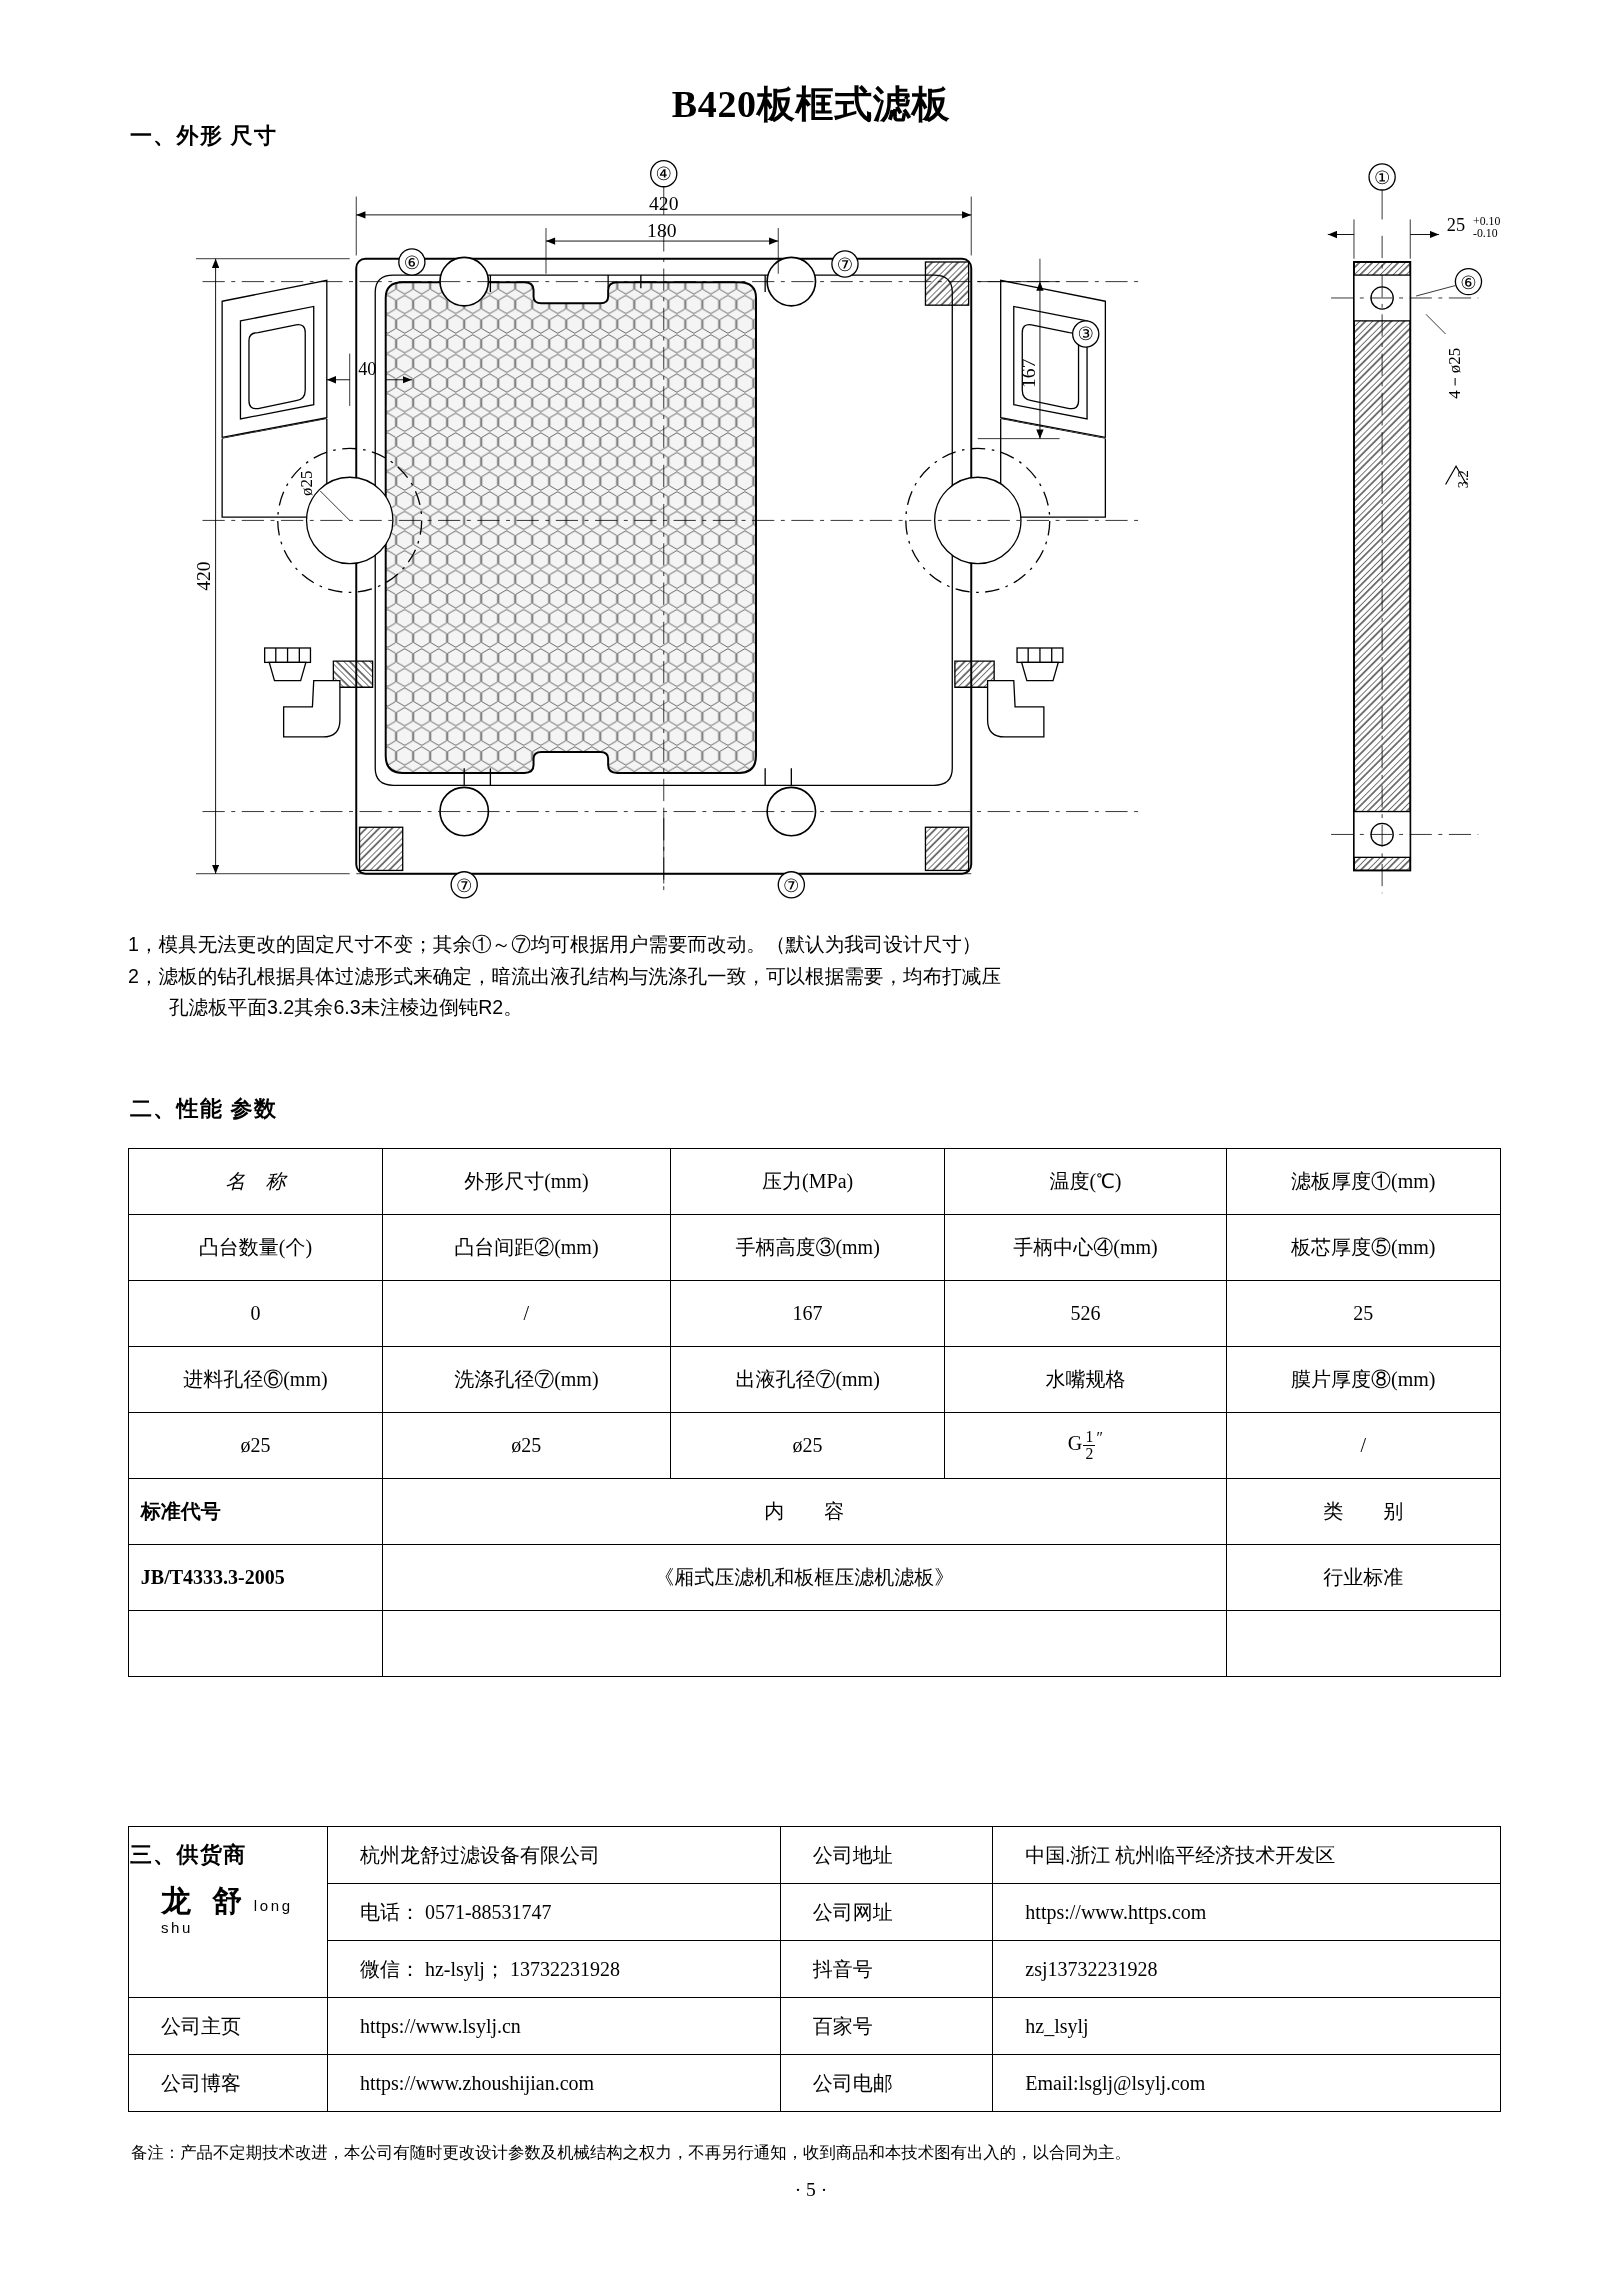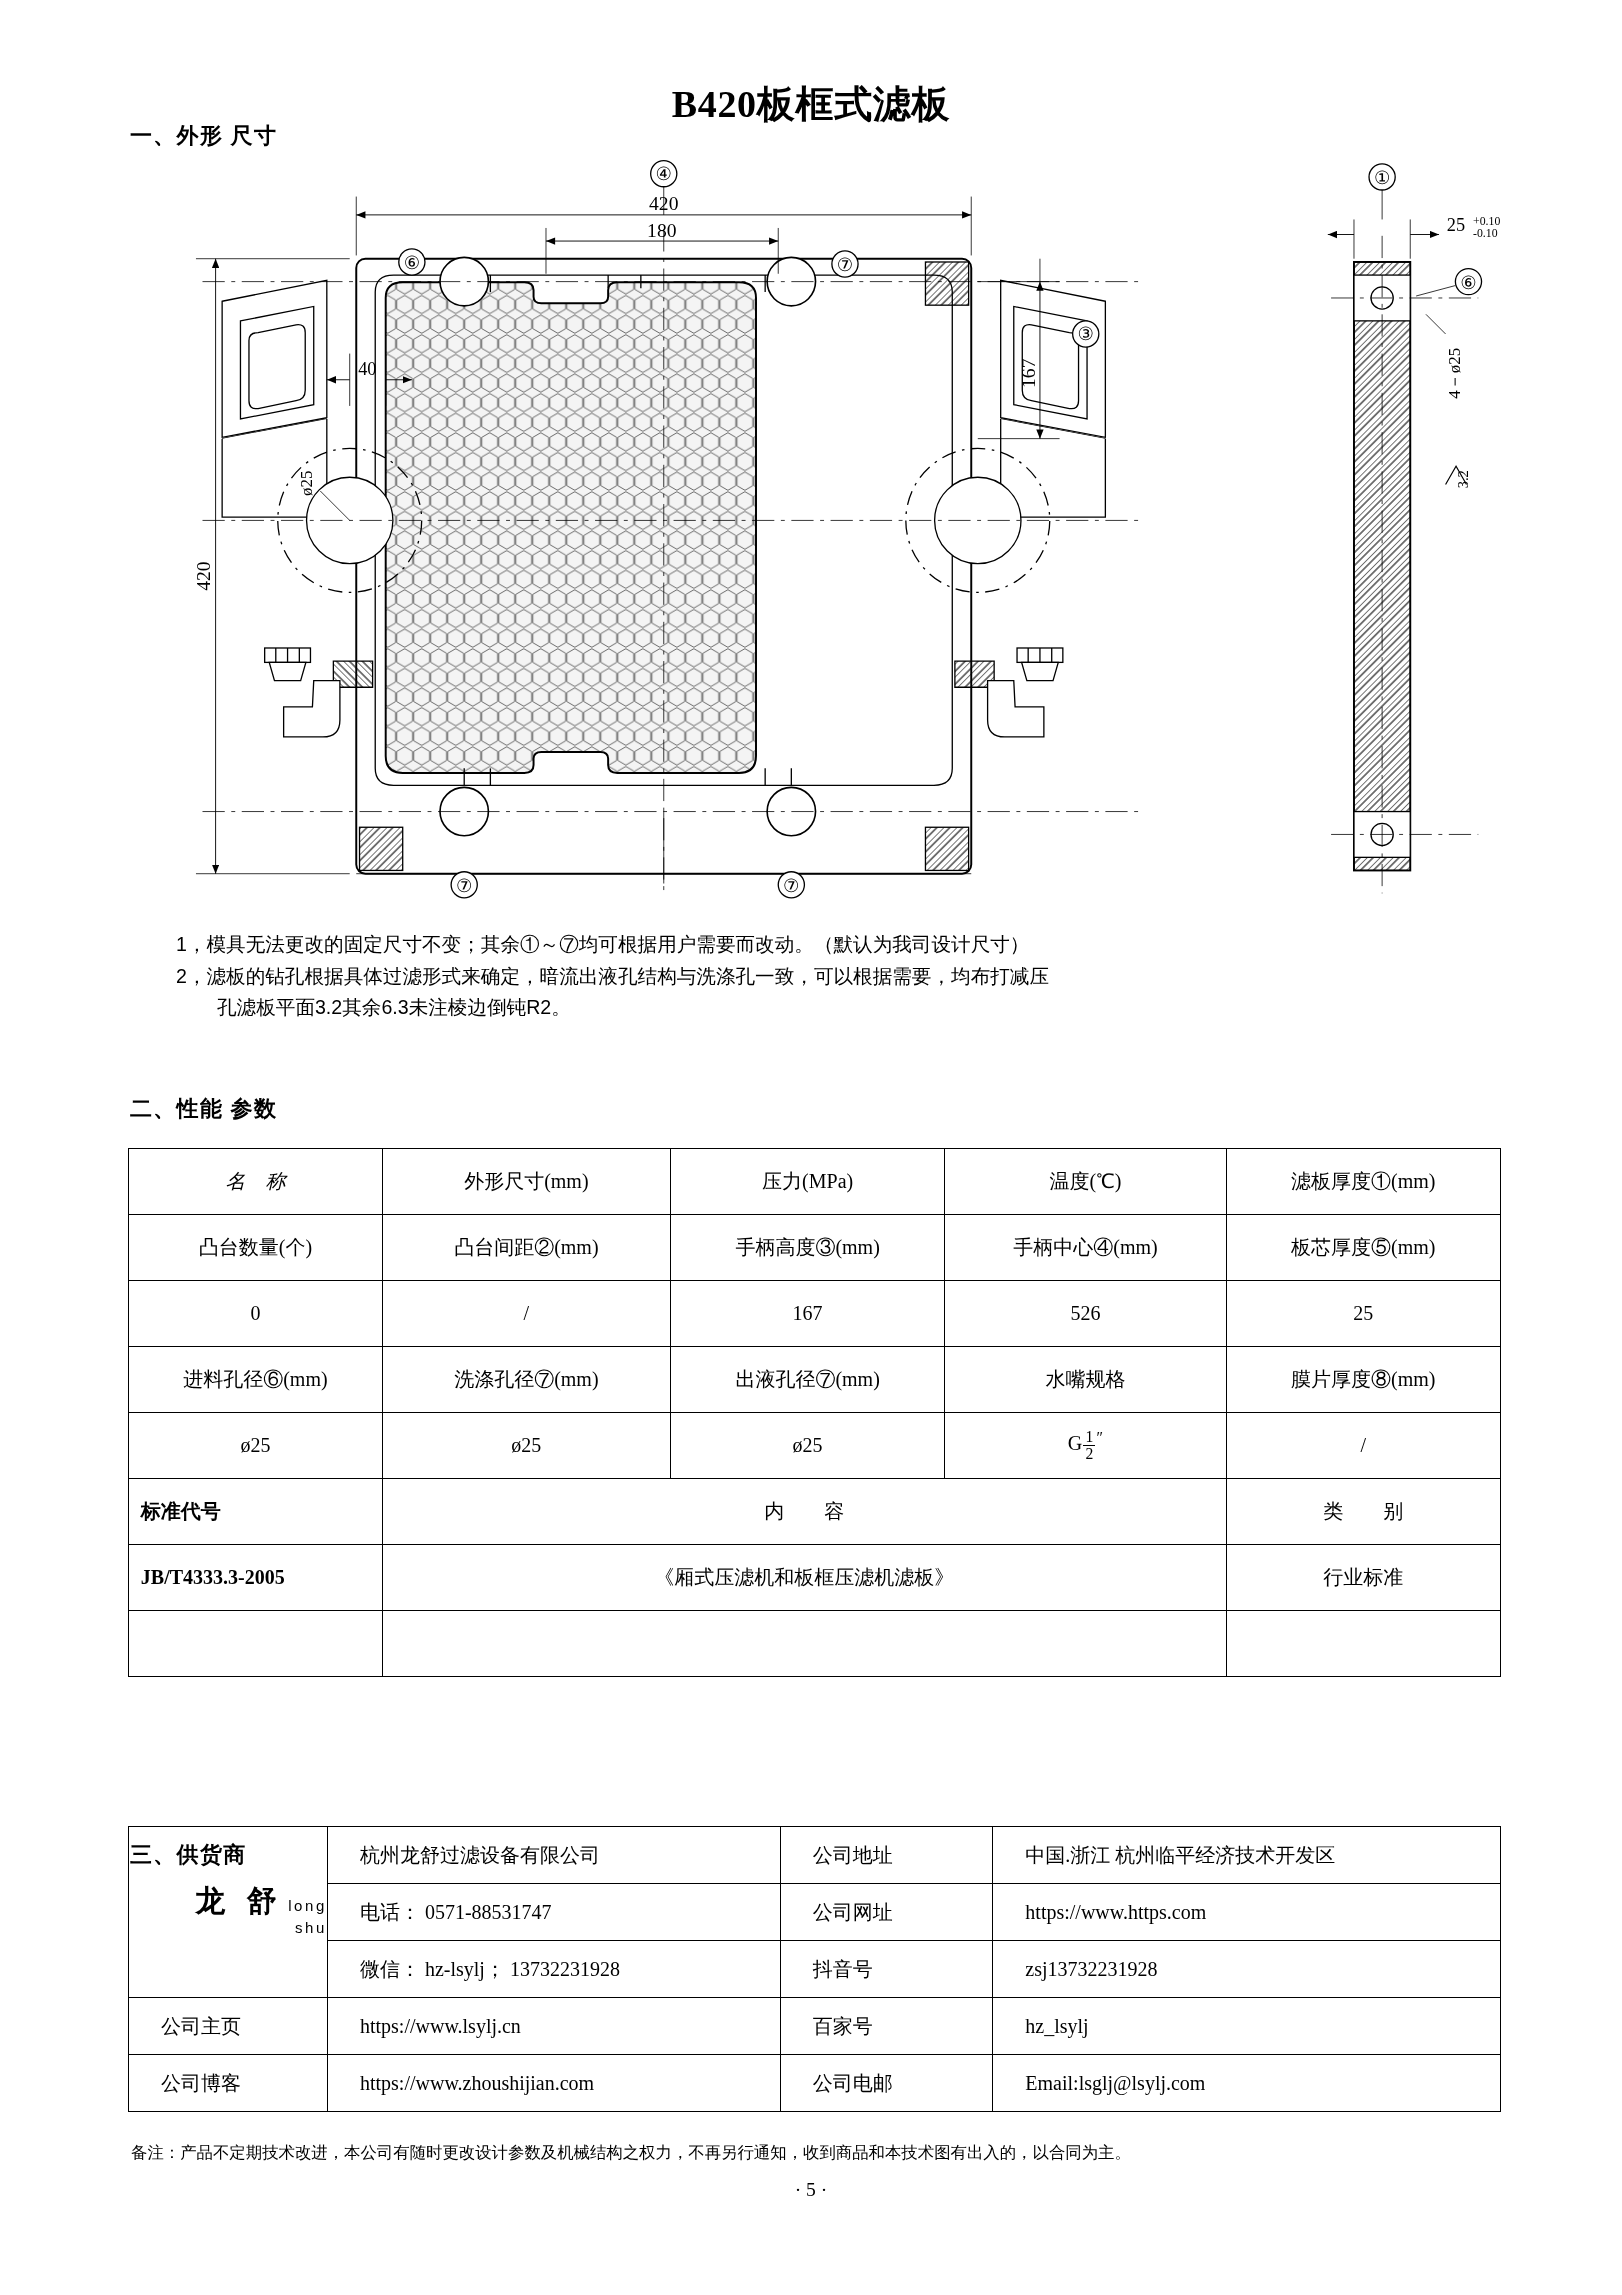--- a/index.html
+++ b/index.html
@@ -55,21 +55,21 @@
   
   .notes {
     position: absolute;
     left: 128px;
     top: 929px;
     width: 1387px;
     font-size: 19.6px;
     line-height: 1.62;
     font-family: "Liberation Sans", sans-serif;
   }
-  .notes .line { white-space: nowrap; margin-left: 48px; }
+  .notes .line { white-space: nowrap; }
   .notes .indent { padding-left: 41px; }
 
   
   table {
     border-collapse: collapse;
     position: absolute;
     table-layout: fixed;
   }
   table td {
     border: 1.3px solid #000;
@@ -113,21 +113,21 @@
     height: 56px;
   }
 
   .logo-cell {
     text-align: center !important;
     padding: 0 !important;
     vertical-align: middle;
   }
   .logo {
     display: inline-block;
-    text-align: right;
+    text-align: left;
     line-height: 1;
     margin-left: 32px;
   }
   .logo .big {
     font-size: 30px;
     font-weight: bold;
     font-family: "Liberation Sans", sans-serif;
     letter-spacing: 6.5px;
   }
   .logo .small {

